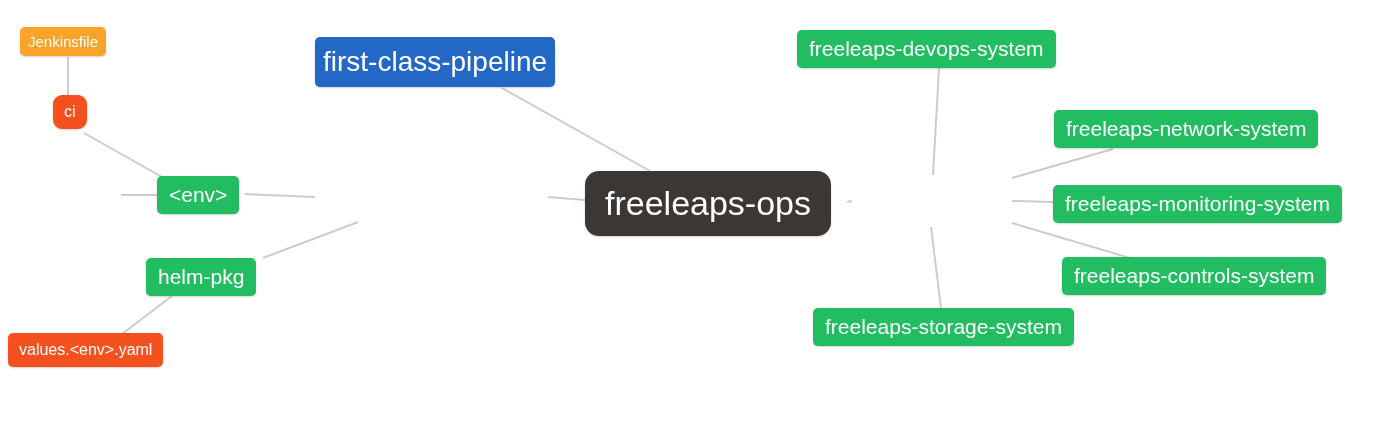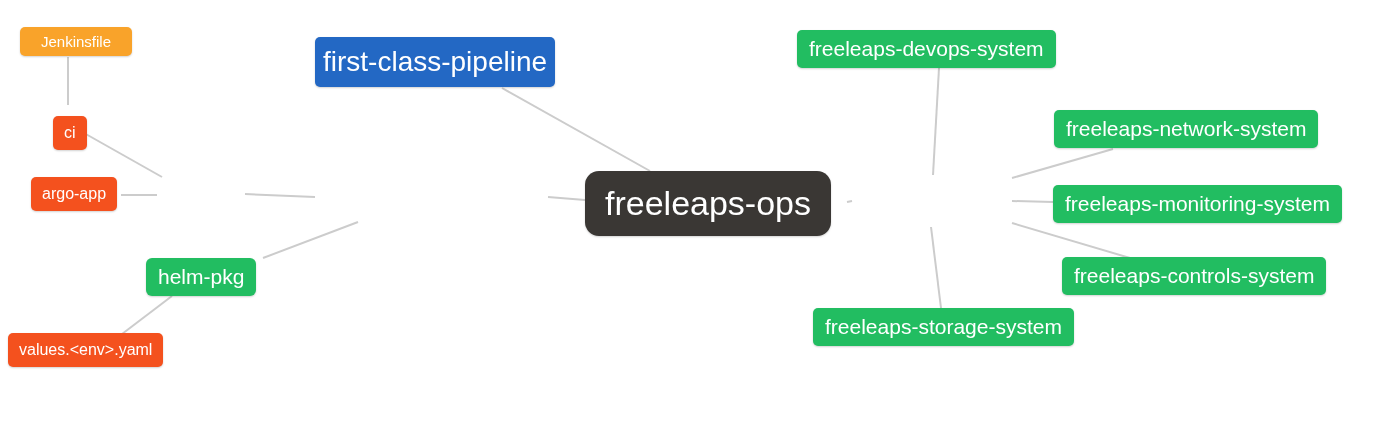--- a/index.html
+++ b/index.html
@@ -20,21 +20,21 @@
     border-radius:5px;
     line-height:1.15;
     box-shadow:0 1px 2px rgba(0,0,0,.18);
     cursor:pointer;
     user-select:none;
   }
   .lvl-root    { background:var(--root-bg,#3a3734);   font-size:34px; padding:13px 20px; }
   .lvl-branch  { background:var(--branch-bg,#2368c4); font-size:28px; padding:9px 8px; }
   .lvl-leaf    { background:var(--leaf-bg,#22bd61);   font-size:21px; padding:7px 12px;text-align:center; }
   .lvl-sub     { background:var(--sub-bg,#f4511e);    font-size:16px; padding:8px 11px; }
-  .lvl-subsub  { background:var(--subsub-bg,#f9a32a); font-size:15px; padding:6px 21px; }
+  .lvl-subsub  { background:var(--subsub-bg,#f9a32a); font-size:15px; padding:6px 8px; }
 </style>
 </head>
 <body>
 
 <div class="canvas">
 
   <svg class="edges" viewBox="0 0 1390 421" xmlns="http://www.w3.org/2000/svg">
     <line x1="68" y1="57" x2="68" y2="105"></line>
     <line x1="84" y1="133" x2="162" y2="177"></line>
     <line x1="121" y1="195" x2="157" y2="195"></line>
@@ -45,23 +45,23 @@
     <line x1="548" y1="197" x2="585" y2="200"></line>
     <line x1="847" y1="202" x2="852" y2="201"></line>
     <line x1="933" y1="175" x2="939" y2="68"></line>
     <line x1="1012" y1="178" x2="1113" y2="149"></line>
     <line x1="1012" y1="201" x2="1053" y2="202"></line>
     <line x1="1012" y1="223" x2="1130" y2="258"></line>
     <line x1="931" y1="227" x2="941" y2="308"></line>
   </svg>
 
   <div class="node lvl-subsub" style="left:20px;  top:27px;">Jenkinsfile</div>
-  <div class="node lvl-sub" style="left:53px;  top:116px;">ci</div>
-  <div class="node lvl-sub" style="left:31px;  top:177px;">argo-app</div>
-  <div class="node lvl-leaf" style="left:146px; top:258px;border-radius:6px;">helm-pkg</div>
+  <div class="node lvl-sub" style="left:53px;  top:95px;border-radius:9px;">ci</div>
+  <div class="node lvl-leaf" style="left:157px; top:176px;">&lt;env&gt;</div>
+  <div class="node lvl-leaf" style="left:146px; top:258px;">helm-pkg</div>
   <div class="node lvl-sub" style="left:8px;   top:333px;text-align:center;">values.&lt;env&gt;.yaml</div>
 
   <div class="node lvl-branch" style="left:315px; top:37px;">first-class-pipeline</div>
   <div class="node lvl-root" style="left:585px; top:171px;border-radius:14px;">freeleaps-ops</div>
 
   <div class="node lvl-leaf" style="left:797px;  top:30px;">freeleaps-devops-system</div>
   <div class="node lvl-leaf" style="left:1054px; top:110px;">freeleaps-network-system</div>
   <div class="node lvl-leaf" style="left:1062px; top:257px;">freeleaps-controls-system</div>
   <div class="node lvl-leaf" style="left:1053px; top:185px;">freeleaps-monitoring-system</div>
   <div class="node lvl-leaf" style="left:813px;  top:308px;">freeleaps-storage-system</div>

